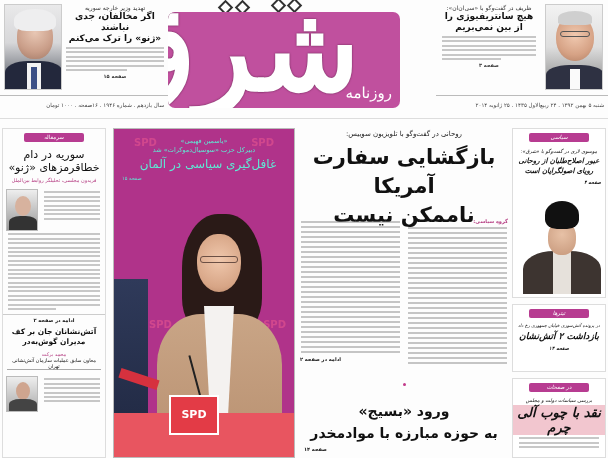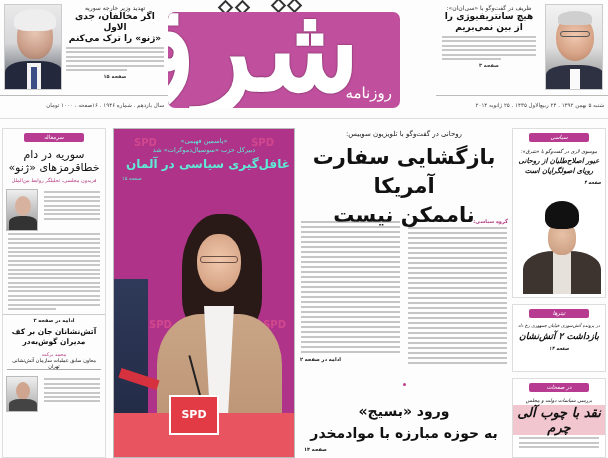--- a/index.html
+++ b/index.html
@@ -46,21 +46,21 @@
 
   
   .col-left { left: 2px; top: 128px; width: 104px; height: 330px; border: 1px solid #ddd; }
   .col-right { left: 512px; top: 128px; width: 94px; height: 330px; }
   .tag { display:block; margin: 0 auto; width: 60px; height: 9px; background: #b73c91; color:#fff; font-size: 5.5px; text-align: center; line-height: 9px; border-radius: 2px; }
 
   .feature { left: 113px; top: 128px; width: 182px; height: 330px; background: #b0338a; border: 1px solid #bbb; overflow: hidden; }
   .feature .bgtxt { position:absolute; font-size: 10px; font-weight: bold; color: #e0508f; opacity: .7; direction: ltr; }
   .feature .f-text { position:absolute; left:0; right:0; top:8px; text-align:center; color:#5eead4; }
   .feature .f-kicker { font-size: 6.5px; line-height: 9px; }
-  .feature .f-head { font-size: 12px; font-weight: bold; margin-top: 2px; padding-left: 8px; }
+  .feature .f-head { font-size: 12px; font-weight: normal; margin-top: 2px; padding-left: 8px; }
   .feature .f-ref { font-size: 5px; text-align: left; direction: ltr; padding-left: 8px; margin-top: 4px; }
 
   
   .woman { position:absolute; left: 28px; top: 85px; width: 140px; height: 245px; }
   .hairback { position:absolute; left: 40px; top: 0; width: 80px; height: 120px; border-radius: 45% 45% 30% 30%; background:#2a1a17; }
   .wface { position:absolute; left: 55px; top: 20px; width: 44px; height: 58px; border-radius: 46% 46% 50% 50%; background: radial-gradient(circle at 50% 45%, #f0c8ad 0%, #d7a586 70%, #b88567 100%); }
   .wglass { position:absolute; left: 58px; top: 42px; width: 38px; height: 7px; border:1px solid #6b4f44; border-radius:3px; }
   .jacket { position:absolute; left: 15px; top: 100px; width: 125px; height: 145px; background: linear-gradient(180deg,#c9a586 0%,#b89070 100%); border-radius: 35% 35% 0 0; }
   .wshirt { position:absolute; left: 62px; top: 92px; width: 30px; height: 110px; background:#f4f2f0; clip-path: polygon(0 0,100% 0, 80% 100%, 20% 100%); }
   .mic { position:absolute; left: 58px; top: 140px; width: 2px; height: 90px; background:#222; transform: rotate(-15deg); }
@@ -90,21 +90,21 @@
 
 <div class="abs tl-photo">
   <div class="suit"></div>
     <div class="shirt"></div>
     <div class="tie"></div>
   <div class="face"></div>
     <div class="hair"></div>
 </div>
 <div class="abs tl-text">
   <div class="kicker">تهدید وزیر خارجه سوریه</div>
-  <div class="hl-small">اگر مخالفان، جدی الاول</div>
+  <div class="hl-small">اگر مخالفان، جدی نباشند</div>
   <div class="hl-small">«ژنو» را ترک می‌کنم</div>
   <div class="lines">
     <div class="line"></div>
       <div class="line"></div>
       <div class="line"></div>
       <div class="line"></div>
       <div class="line"></div>
       <div class="line" style="width:60%;margin-right:auto"></div>
   </div>
   <div class="ref">صفحه ۱۵</div>

